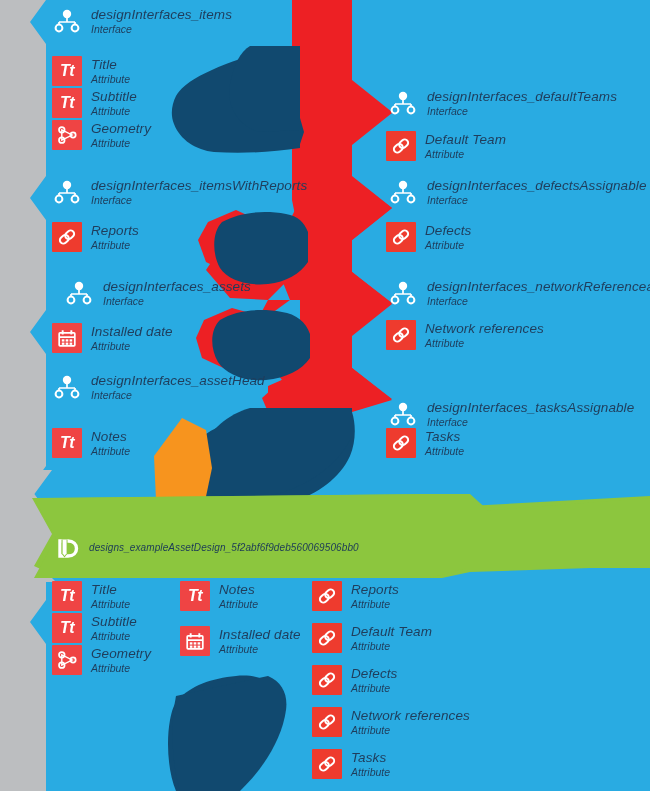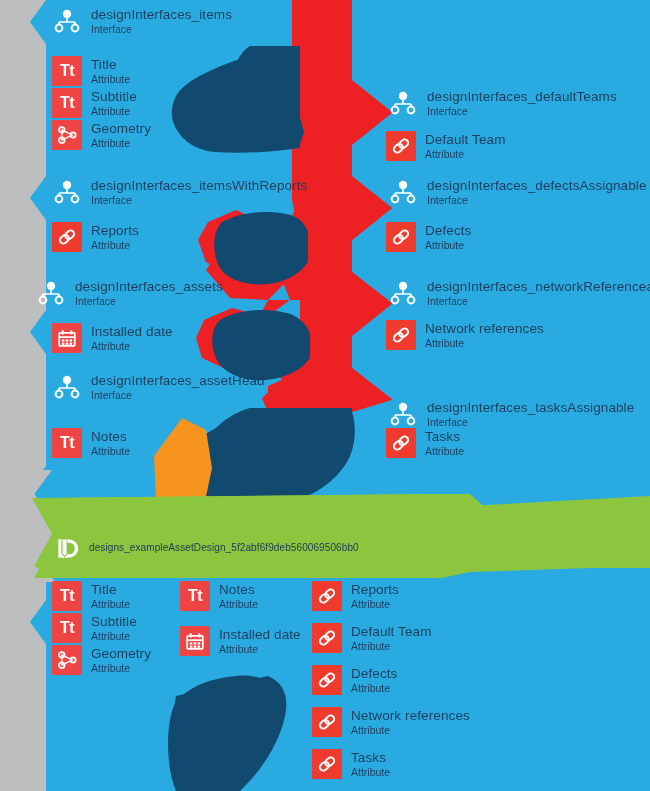--- a/index.html
+++ b/index.html
@@ -2,21 +2,21 @@
 <html><head>
 <meta charset="utf-8">
 <style>
   html,body{margin:0;padding:0;}
   body{
     width:650px;height:791px;position:relative;overflow:hidden;
     background:#29abe2;
     font-family:"Liberation Sans", sans-serif;
     -webkit-font-smoothing:antialiased;
   }
-  #stage{position:absolute;inset:0;width:543px;height:791px;}
+  #stage{position:absolute;inset:0;width:543px;height:791px;font-style:italic;}
   #art{position:absolute;left:0;top:0;width:650px;height:791px;}
 
   .node{position:absolute;display:flex;align-items:center;gap:9px;}
   .node .txt{display:flex;flex-direction:column;line-height:1.02;}
   .node .ttl{font-size:13.5px;color:#1f3d5c;letter-spacing:.1px;white-space:nowrap;}
   .node .sub{font-size:10.5px;color:#1f3d5c;white-space:nowrap;margin-top:2px;}
   .node.onGreen .ttl,.node.onGreen .sub{color:#1c3a57;}
   .node .ttl.big{font-size:10px;}
 
   .ico{flex:0 0 auto;display:block;}
@@ -180,21 +180,21 @@
           <rect x="13.5" y="11" width="11" height="8" rx="4" fill="none" stroke="#fff" stroke-width="2.3"></rect>
         </g>
       </svg>
     </span>
     <span class="txt">
       <span class="ttl">Reports</span>
       <span class="sub">Attribute</span>
     </span>
   </div>
 
-  <div class="node" style="left:36px;top:278px;">
+  <div class="node" style="left:64px;top:278px;">
     <span class="ico iface">
       <svg viewBox="0 0 30 30" width="30" height="30">
         <circle cx="15" cy="8" r="4.2" fill="#fff"></circle>
         <path d="M15 12 L15 16 M15 16 L7 16 M15 16 L23 16 M7 16 L7 19 M23 16 L23 19" stroke="#fff" stroke-width="1.7" fill="none"></path>
         <circle cx="7" cy="22" r="3.4" fill="none" stroke="#fff" stroke-width="2"></circle>
         <circle cx="23" cy="22" r="3.4" fill="none" stroke="#fff" stroke-width="2"></circle>
       </svg>
     </span>
     <span class="txt">
       <span class="ttl">designInterfaces_assets</span>

